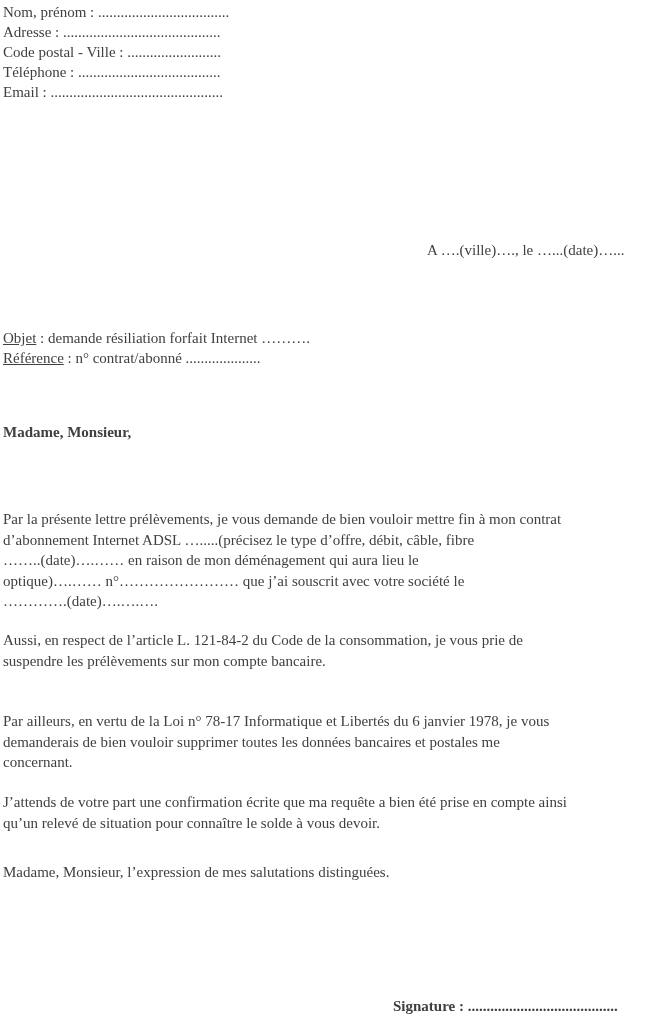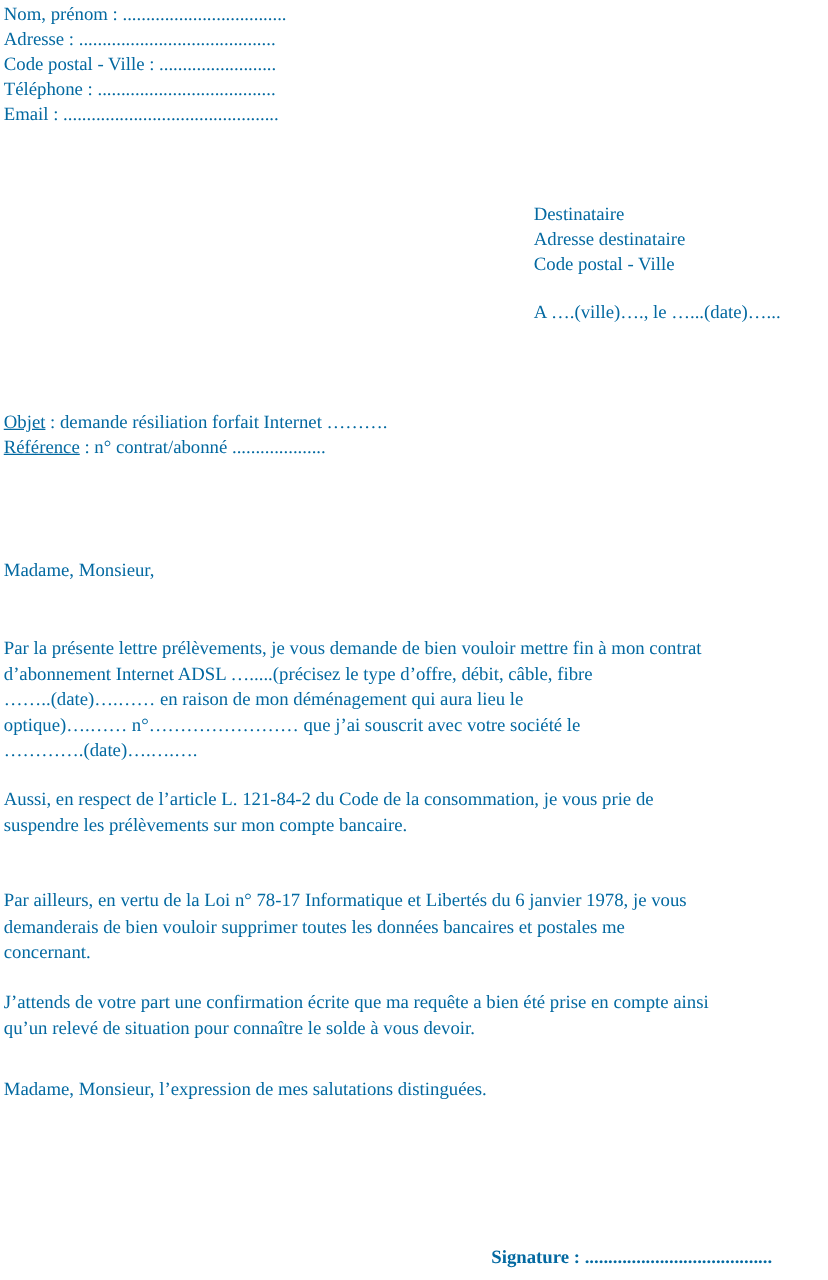--- a/index.html
+++ b/index.html
@@ -6,21 +6,21 @@
   html, body {
     margin: 0;
     padding: 0;
     background: #ffffff;
   }
   .page {
     position: relative;
     width: 662px;
     height: 1024px;
     background: #ffffff;
-    color: #0369a1;
+    color: #404040;
     font-family: "Liberation Serif", "DejaVu Serif", serif;
     font-size: 15px;
     line-height: 20px;
     overflow: hidden;
     box-sizing: border-box;
   }
   .block {
     position: absolute;
     left: 3px;
   }
@@ -43,21 +43,21 @@
   #date-line { top: 240px; left: 427px; }
 
   
   #subject-block { top: 328px; left: 3px; }
   .ul-label {
     text-decoration: underline;
     text-underline-offset: 1px;
   }
 
   
-  #salutation-block { top: 447px; left: 3px; }
+  #salutation-block { top: 422px; left: 3px; font-weight: bold; }
 
   
   .para { position: absolute; left: 3px; width: 658px; }
   #para-1 { top: 509px; }
   #para-2 { top: 630px; }
   #para-3 { top: 711px; }
   #para-4 { top: 792px; }
   #para-5 { top: 862px; }
 
   
@@ -69,25 +69,20 @@
 <div class="page">
 
   <div class="block" id="sender-block">
     <div class="line">Nom, prénom : ...................................</div>
     <div class="line">Adresse : ..........................................</div>
     <div class="line">Code postal - Ville : .........................</div>
     <div class="line">Téléphone : ......................................</div>
     <div class="line">Email : ..............................................</div>
   </div>
 
-  <div class="block" id="recipient-block">
-    <div class="line">Destinataire</div>
-    <div class="line">Adresse destinataire</div>
-    <div class="line">Code postal - Ville</div>
-  </div>
 
   <div class="block" id="date-line">
     <div class="line">A ….(ville)…., le …...(date)…...</div>
   </div>
 
   <div class="block" id="subject-block">
     <div class="line"><span class="ul-label">Objet</span><span> : demande résiliation forfait Internet ……….</span></div>
     <div class="line"><span class="ul-label">Référence</span><span> : n° contrat/abonné ....................</span></div>
   </div>
 

